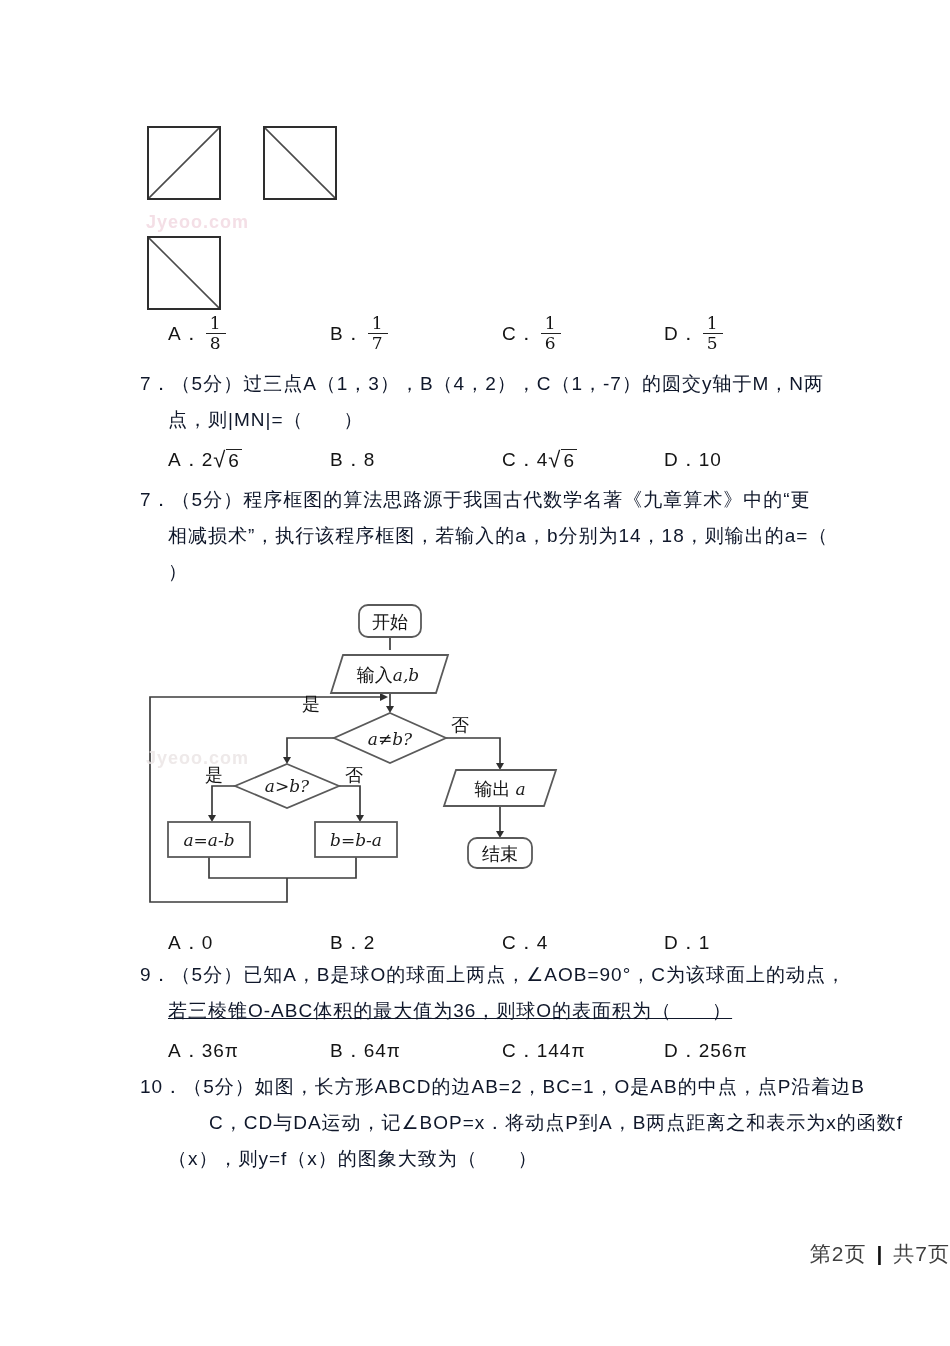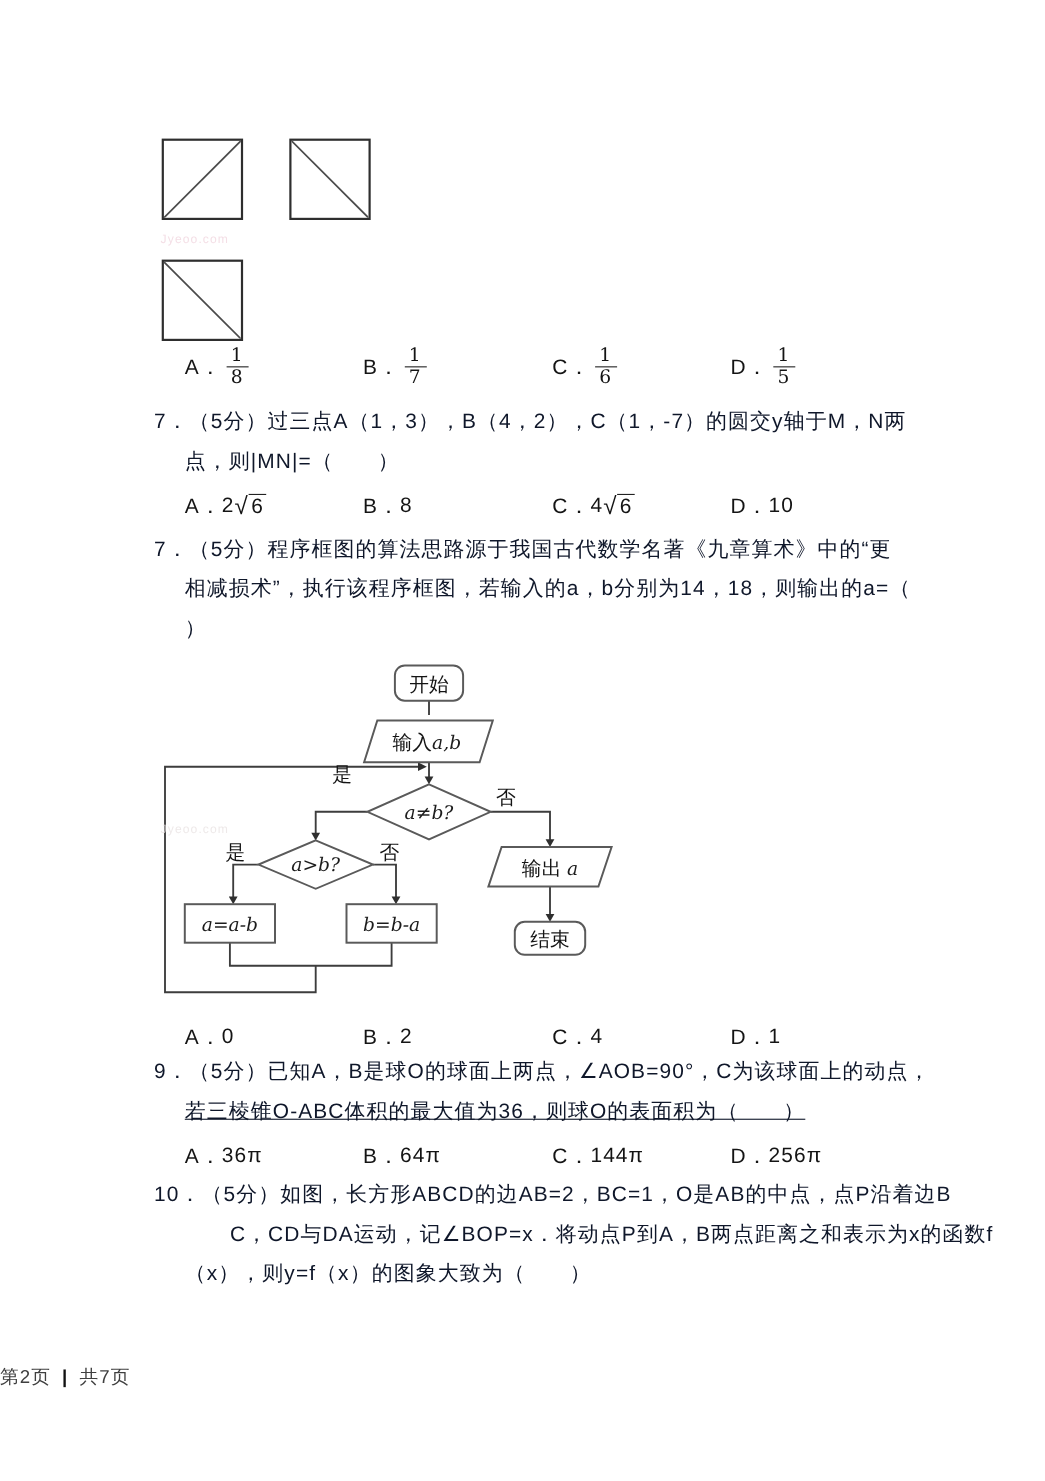--- a/index.html
+++ b/index.html
@@ -10,21 +10,21 @@
   }
   .abs{position:absolute;}
   
   .tline{position:absolute;left:140px;font-size:19px;line-height:24px;
          letter-spacing:1px;white-space:pre;color:#0f172a;}
   .tline.cont{left:168px;}
   
   .sq{position:absolute;width:70px;height:70px;border:2px solid #2e2e2e;background:#fff;}
   .sq svg{display:block;width:100%;height:100%;}
   
-  .wm{position:absolute;font-size:11px;letter-spacing:1px;font-weight:normal;}
+  .wm{position:absolute;font-size:18px;letter-spacing:1px;font-weight:bold;}
   .wm1{color:#f4dfe6;}
   .wm2{color:#eae4e4;opacity:.8;}
   
   .optrow{position:absolute;left:140px;width:690px;height:26px;font-size:19px;}
   .opt{position:absolute;top:0;display:flex;align-items:center;white-space:pre;letter-spacing:1px;} 
   .o1{left:28px;} .o2{left:190px;} .o3{left:362px;} .o4{left:524px;}
   .fracrow{height:46px;}
   .frac{display:inline-flex;flex-direction:column;align-items:center;
         font-size:17px;line-height:19px;margin-left:4px;font-family:"DejaVu Serif",serif;}
   .frac .num{border-bottom:1.6px solid #222;padding:0 4px;}
@@ -32,22 +32,22 @@
   .radicand{border-top:1.7px solid #222;padding:0 2px;}
   
   .flow{position:absolute;left:130px;top:598px;width:470px;height:320px;}
   .flow svg{display:block;}
   .fc-shape{fill:#ffffff;stroke:#5a5a5a;stroke-width:1.8;}
   .fc-line{fill:none;stroke:#3d3d3d;stroke-width:1.7;}
   .fc-arrow{fill:#2f2f2f;stroke:none;}
   .fc-cn{font-size:18px;fill:#141414;font-family:"Liberation Sans","DejaVu Sans",sans-serif;}
   .fc-math{font-size:17px;fill:#1c1c1c;font-style:italic;font-family:"DejaVu Serif",serif;}
   
-  .footer{position:absolute;left:0;top:1240px;width:950px;text-align:left;
-          font-size:17px;color:#3f3f3f;letter-spacing:1px;}
+  .footer{position:absolute;left:0;top:1240px;width:950px;text-align:right;
+          font-size:21px;color:#3f3f3f;letter-spacing:1px;}
   .footer .sep{font-weight:bold;color:#111;margin:0 10px;}
 </style>
 </head>
 <body>
 
 <div class="sq" style="left:147px;top:126px;">
   <svg viewBox="0 0 70 70">
     <line x1="0" y1="70" x2="70" y2="0" stroke="#4a4a4a" stroke-width="1.6"></line>
   </svg>
 </div>

